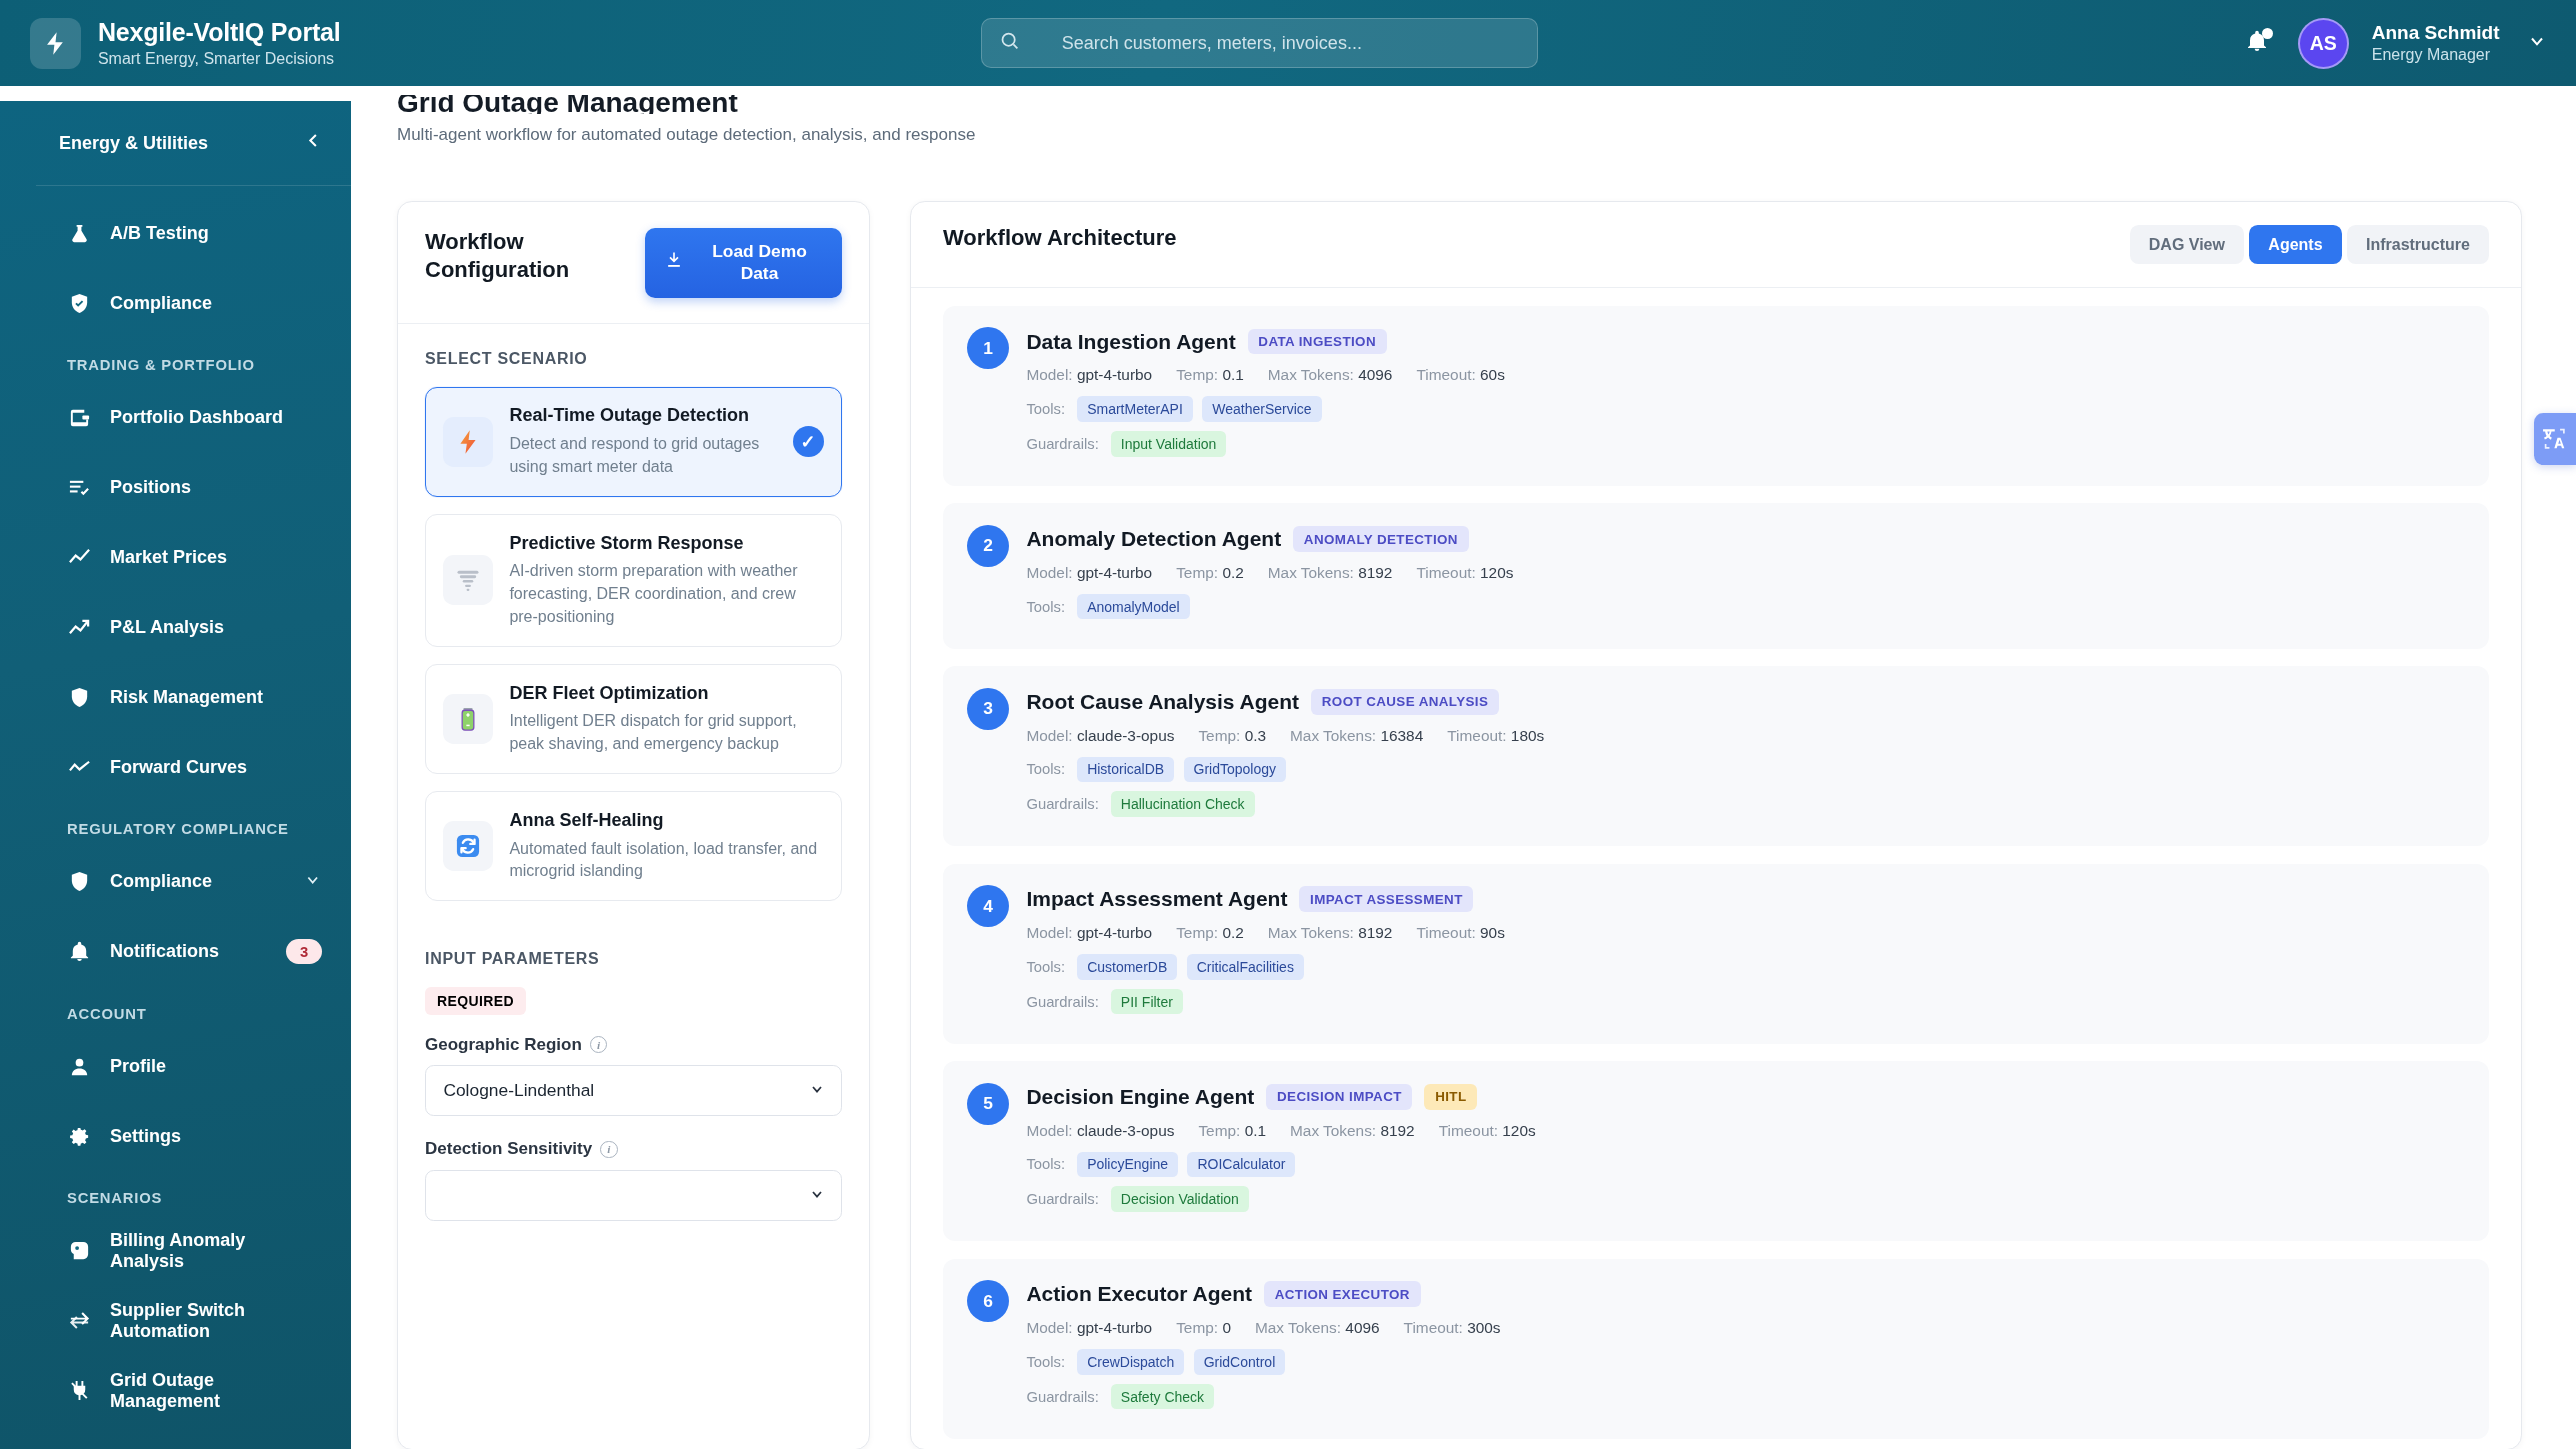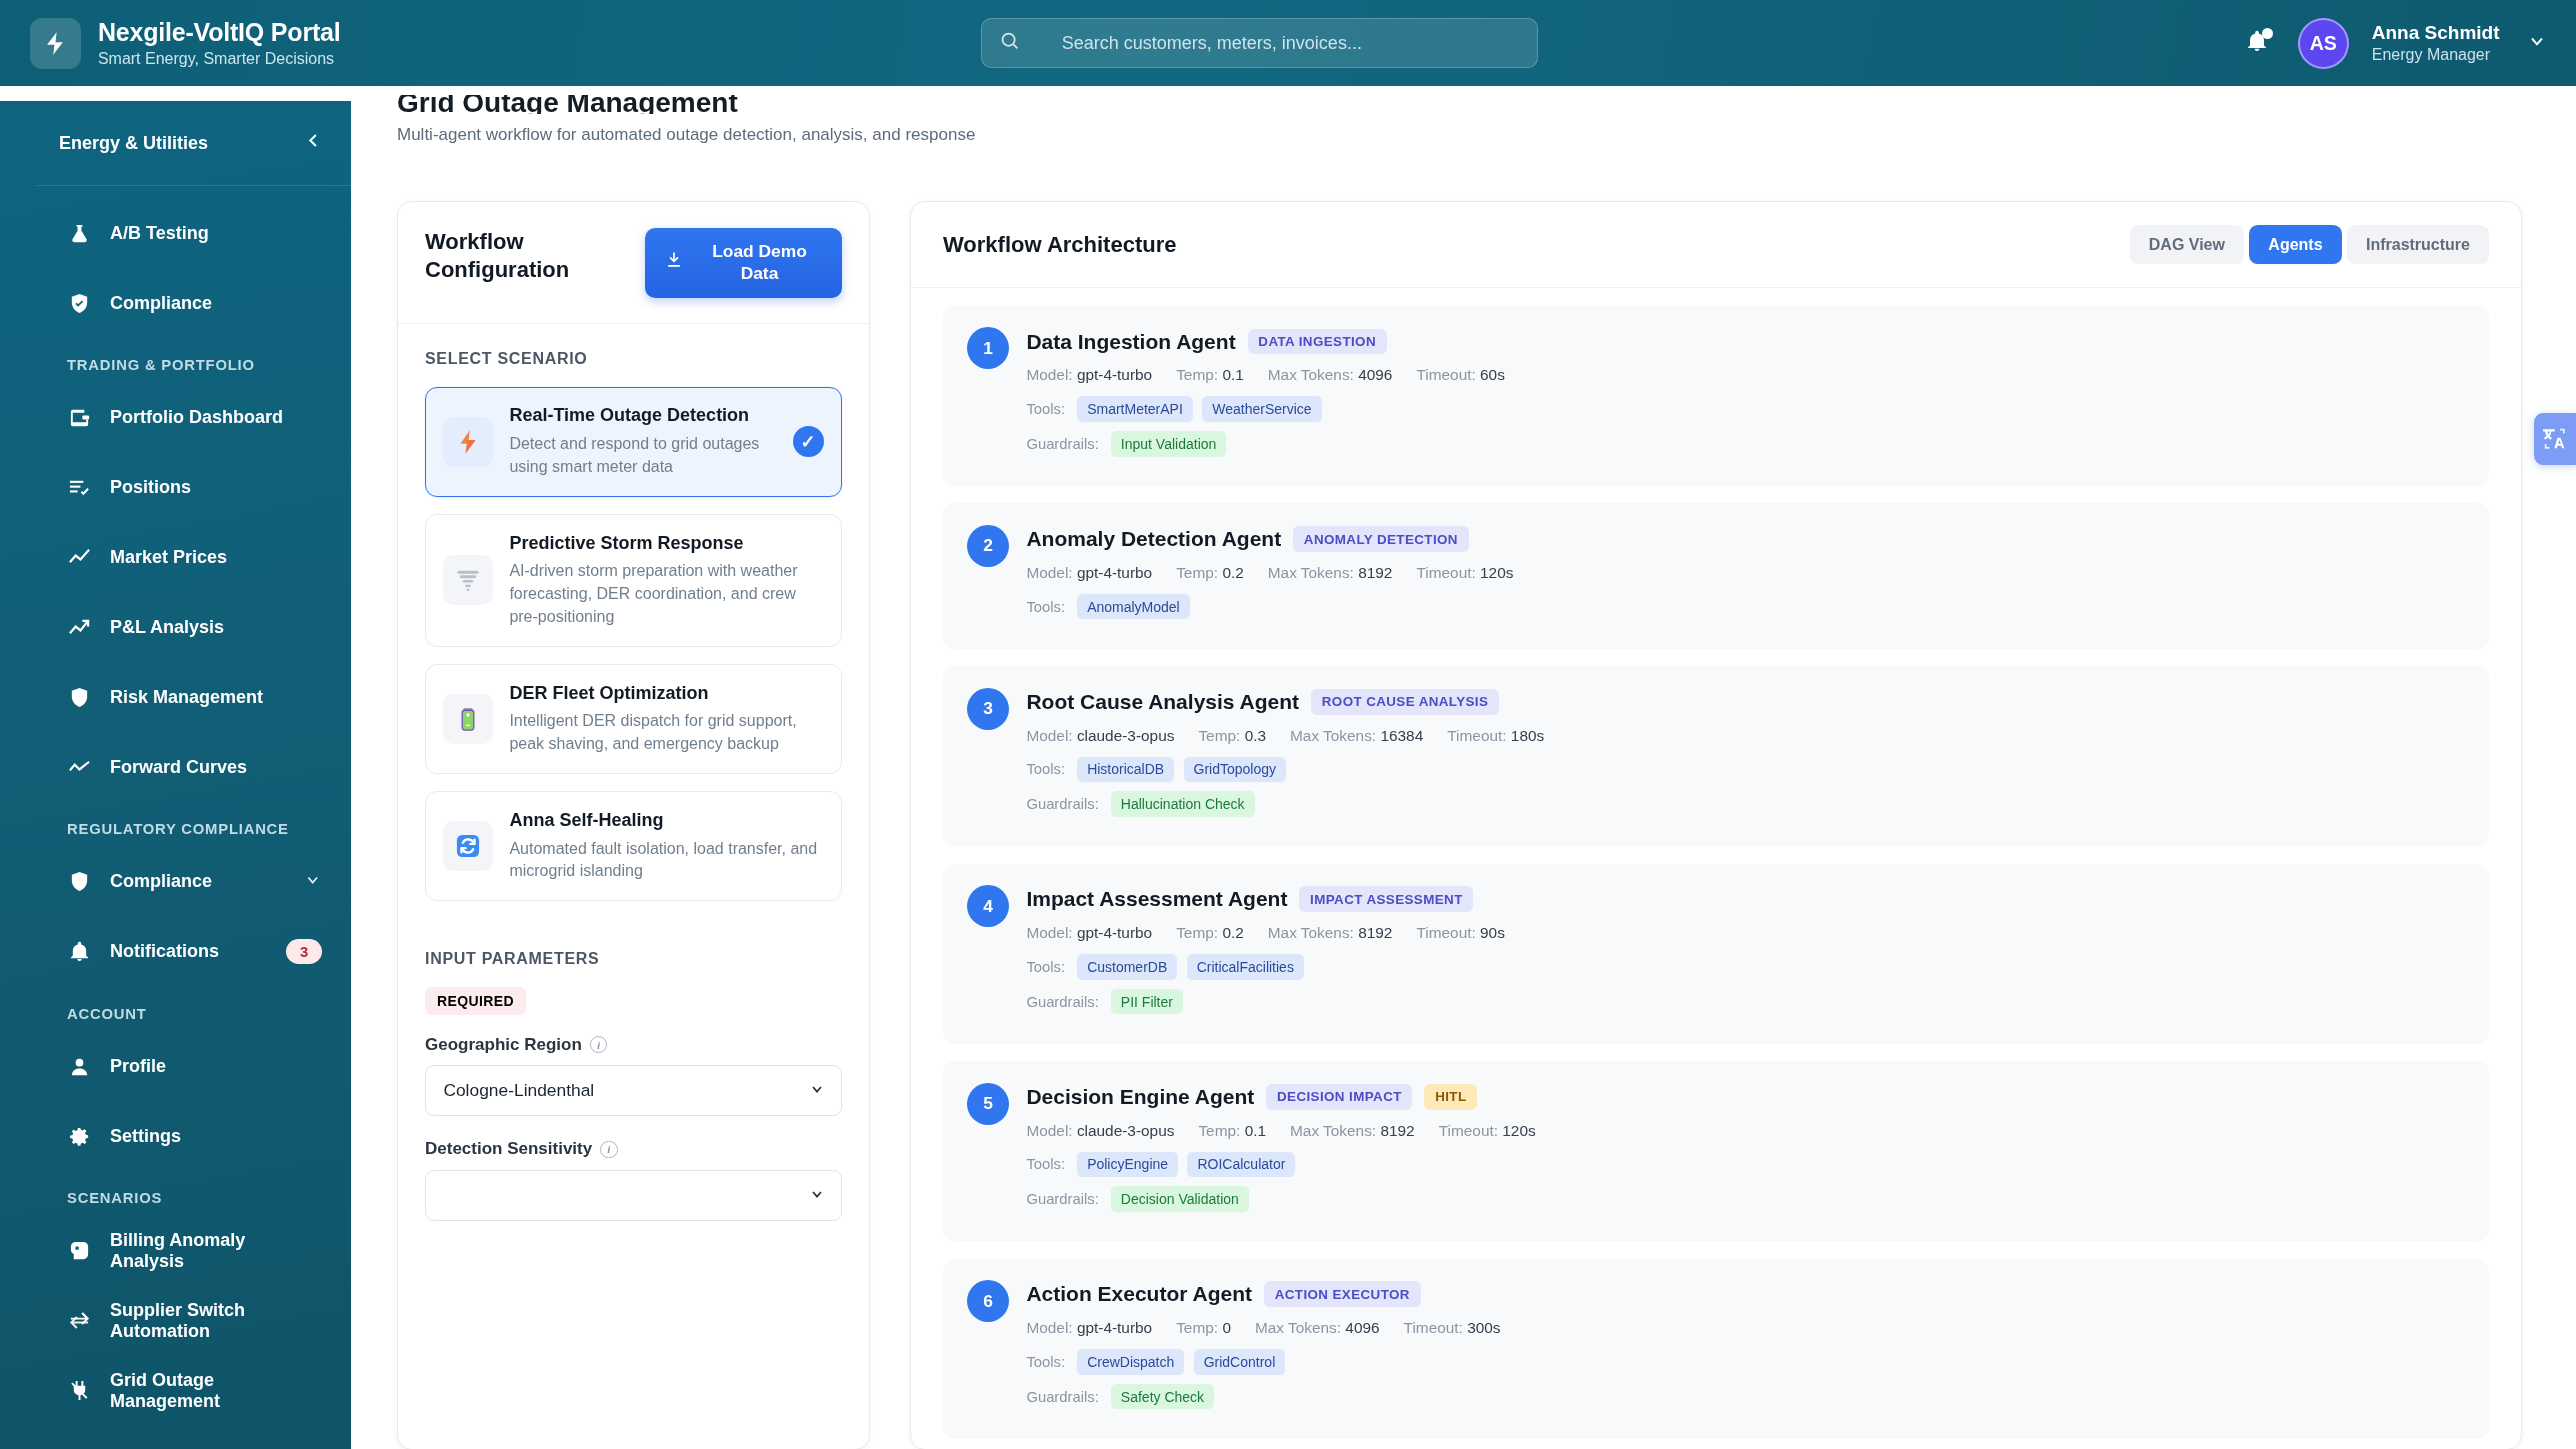--- a/index.html
+++ b/index.html
@@ -221,21 +221,21 @@
   .arch-card {
     flex: 1;
     background: #fff;
     border: 0.7px solid #e6e9ee;
     border-radius: 14.8px;
     box-shadow: 0 1.3px 6.7px rgba(16,24,40,0.04);
     overflow: hidden;
     height: 1249px;
   }
   .arch-head {
-    display: flex; align-items: center; justify-content: space-between;
+    display: flex; align-items: flex-start; justify-content: space-between;
     padding: 23px 32px;
     border-bottom: 0.7px solid #eceff3;
   }
   .arch-title { font-size: 22px; font-weight: 700; color: #111922; }
   .tabs { display: flex; gap: 5.4px; }
   .tab {
     background: #f1f3f7; color: #616d7c;
     border: 0; border-radius: 8.7px;
     padding: 10.7px 19px; font-size: 16px; font-weight: 600;
     font-family: "Liberation Sans", sans-serif;

